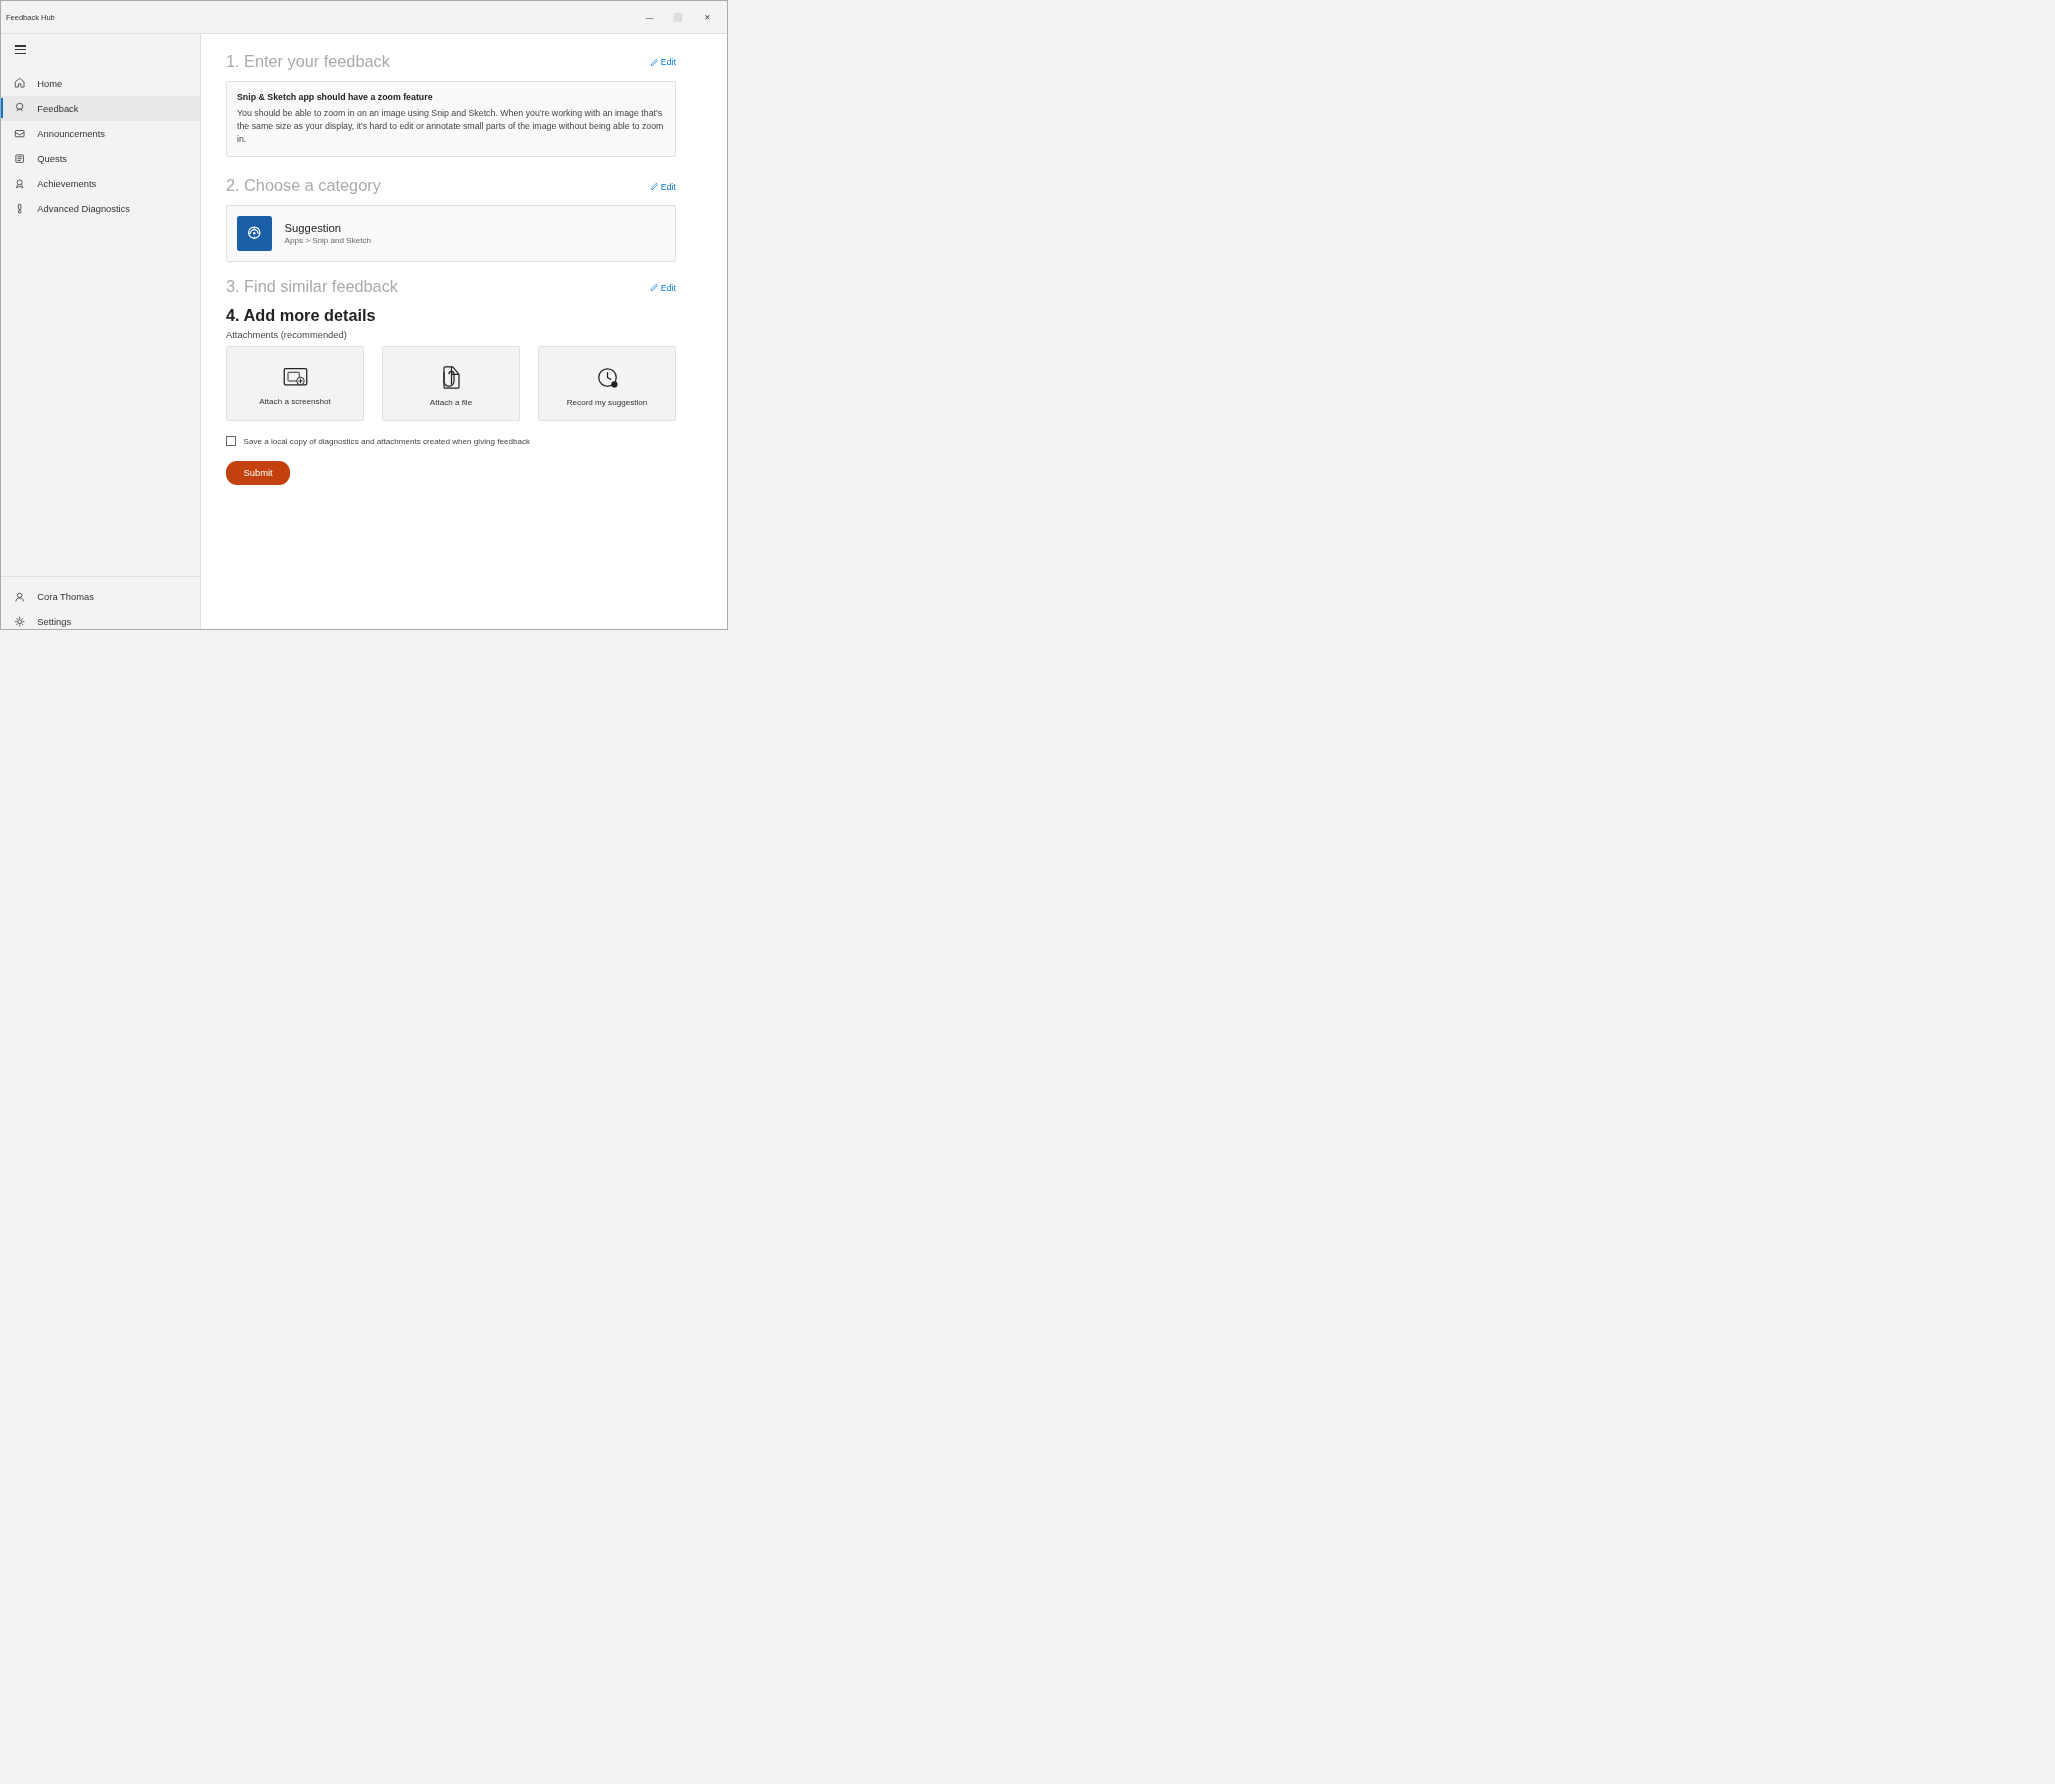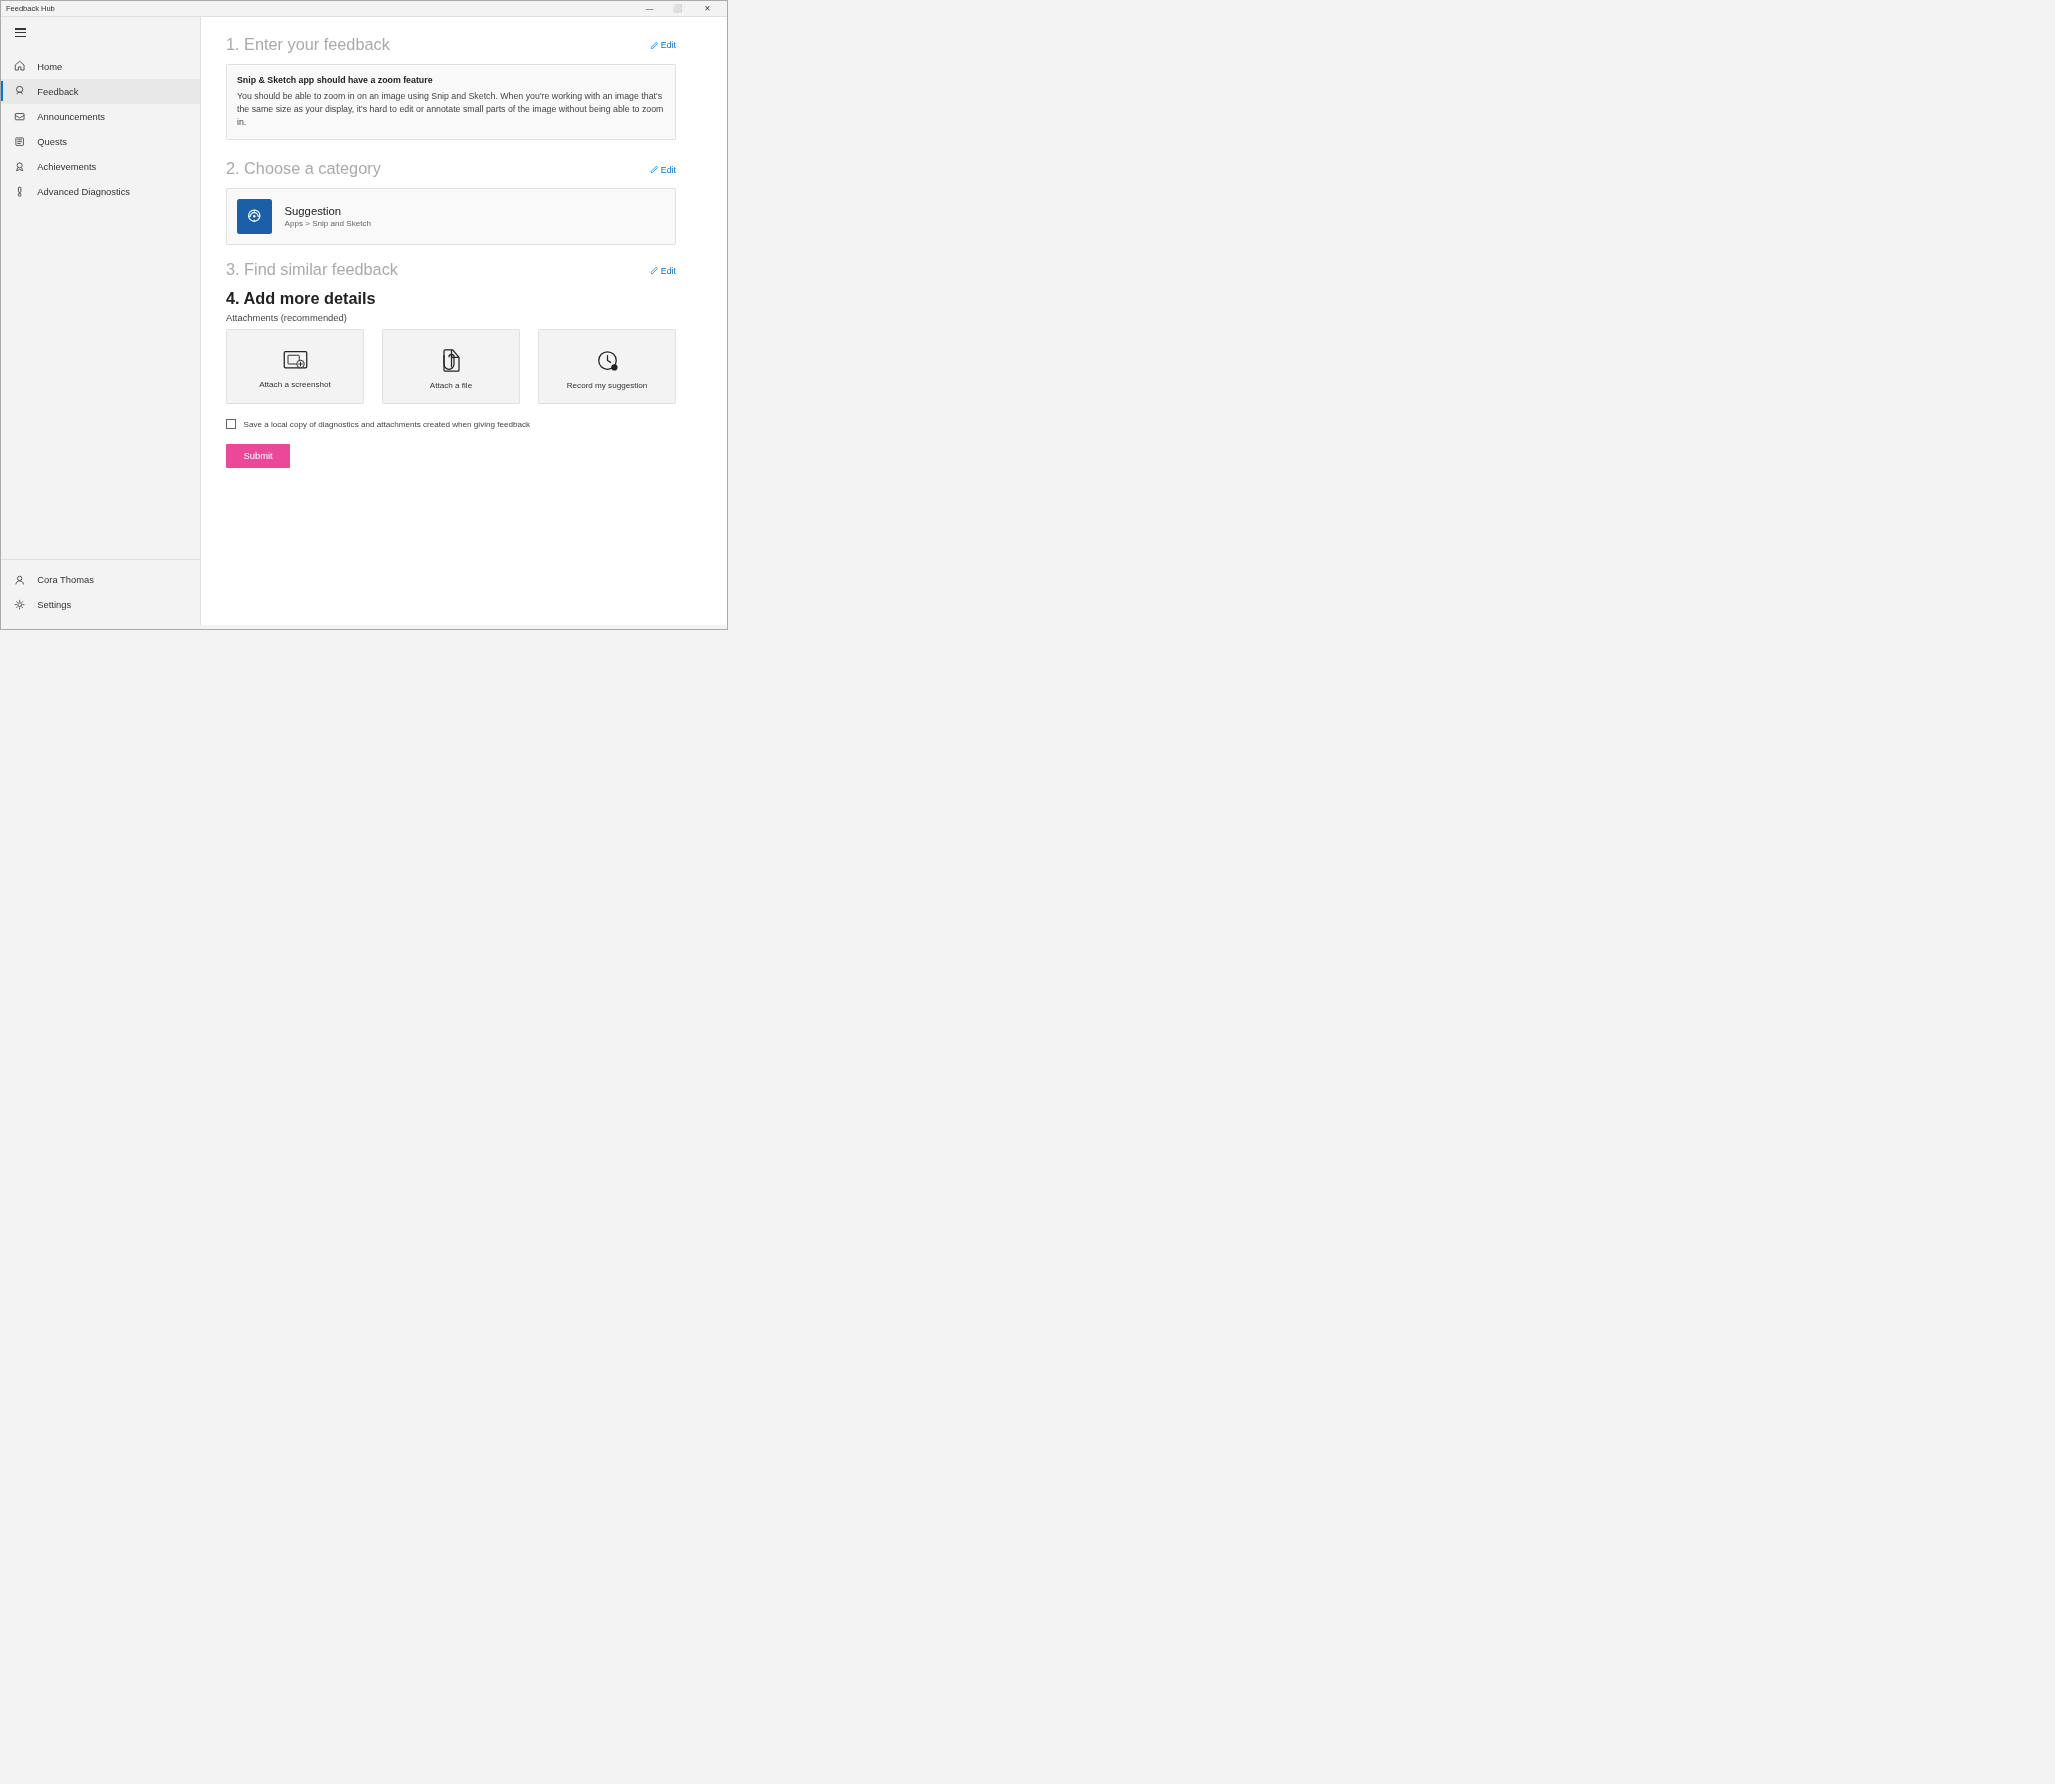--- a/index.html
+++ b/index.html
@@ -9,21 +9,21 @@
       width: 728px;
       height: 630px;
       overflow: hidden;
       border: 0.6px solid #aaa;
     }
     
     .titlebar {
       display: flex;
       align-items: center;
       background: #f3f3f3;
-      height: 16px;
+      height: 33px;
       padding: 0 5px;
       border-bottom: 0.6px solid #e0e0e0;
       user-select: none;
     }
     .titlebar-title {
       font-size: 7.5px;
       color: #333;
       flex: 1;
     }
     .titlebar-controls {
@@ -304,24 +304,24 @@
       background: #fff;
       flex-shrink: 0;
     }
     .checkbox-label {
       font-size: 8.1px;
       color: #444;
     }
 
     
     .submit-btn {
-      background: #ec4899;
+      background: #c2410c;
       color: #fff;
       border: none;
-      border-radius: 1px;
+      border-radius: 11px;
       padding: 6.3px 17.5px;
       font-size: 9.4px;
       cursor: pointer;
       font-family: inherit;
     }
 
     
     svg { display: block; }
   </style>
 </head>

